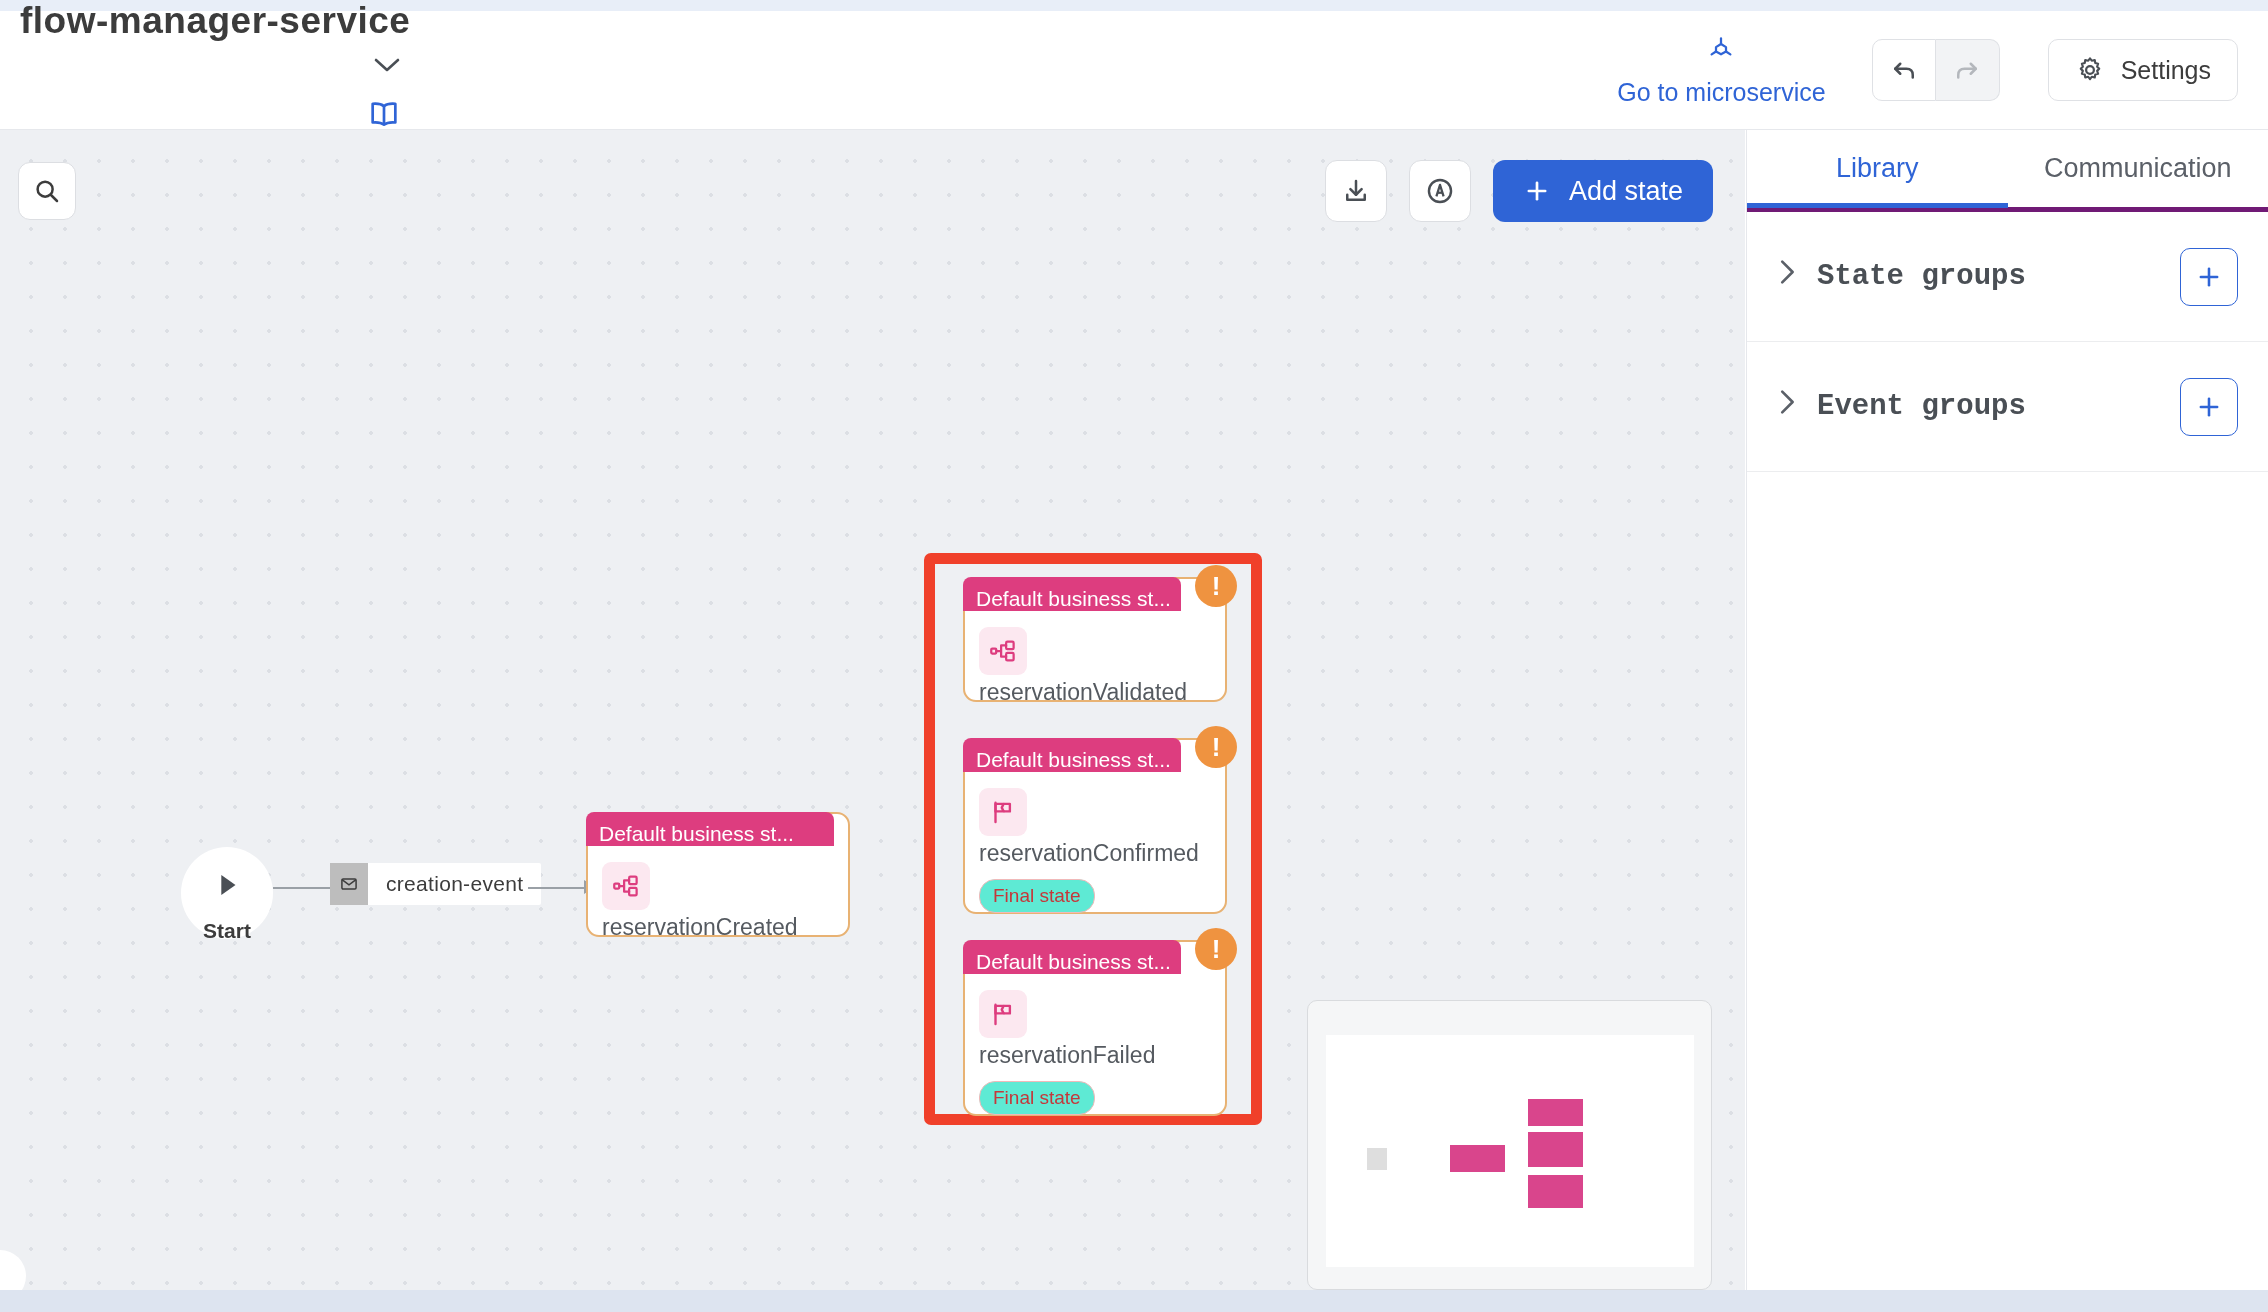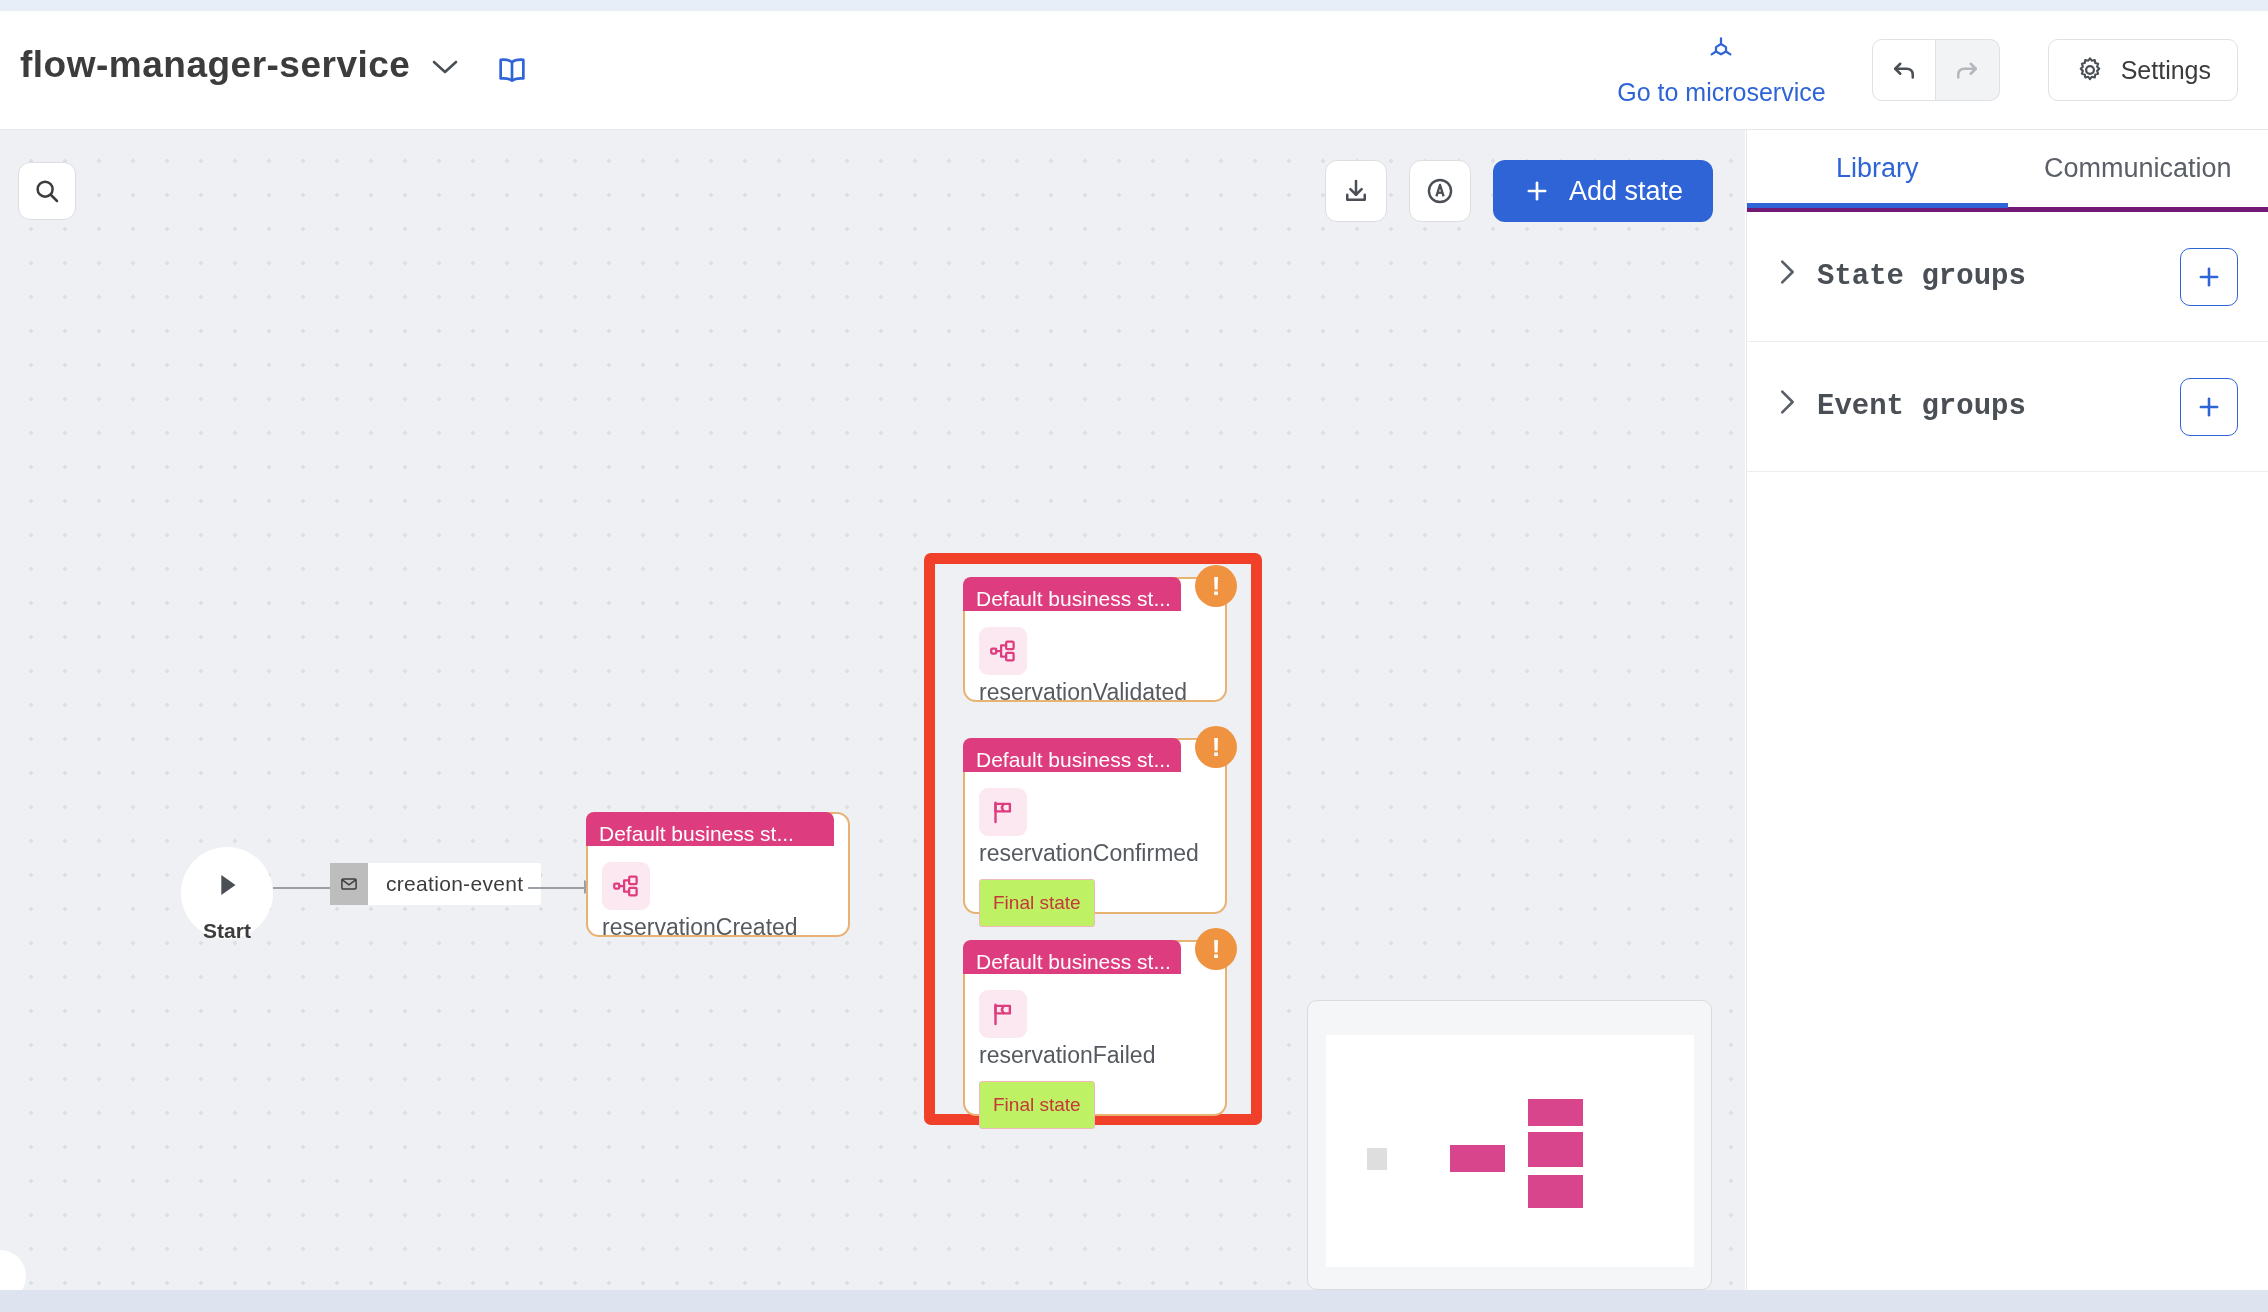--- a/index.html
+++ b/index.html
@@ -16,21 +16,21 @@
     position:absolute; left:0; top:0; width:2268px; height:11px;
     background:#e8eef8;
   }
 
   
   .header {
     position:absolute; left:0; top:11px; width:2268px; height:119px;
     background:#ffffff; border-bottom:1px solid #e6e8ec;
     display:flex; align-items:center;
   }
-  .header-left { display:flex; align-items:flex-start; padding-left:20px; gap:0; }
+  .header-left { display:flex; align-items:flex-end; padding-left:20px; gap:0;flex-direction:column; }
   .page-title {
     font-size:37px; font-weight:700; color:#3c3c3c;
     letter-spacing:0.5px; white-space:nowrap;
   }
   .chevron-btn {
     width:46px; height:46px; margin-left:12px;
     display:flex; align-items:center; justify-content:center;
     cursor:pointer;
   }
   .book-btn {
@@ -130,22 +130,22 @@
   }
   .node-body { padding:48px 14px 0 14px; }
   .node-icon-box {
     width:48px; height:48px; background:#fce8f0; border-radius:9px;
     display:flex; align-items:center; justify-content:center;
   }
   .node-name {
     margin-top:4px; font-size:23px; color:#555a60; white-space:nowrap;
   }
   .final-badge {
-    display:inline-block; margin-top:12px; padding:12px 13px;
-    border:1px solid #f0b9b9; border-radius:3px; background:#bef264;
+    display:inline-block; margin-top:12px; padding:5px 13px;
+    border:1px solid #f0b9b9; border-radius:16px; background:#5eead4;
     color:#c5373a; font-size:19px;
   }
   .warn-badge {
     position:absolute; width:42px; height:42px; border-radius:50%;
     background:#ef9340; display:flex; align-items:center; justify-content:center;
     color:#fff; font-size:26px; font-weight:700; line-height:1;
   }
 
   .selection-box {
     position:absolute; left:924px; top:423px; width:338px; height:572px;

